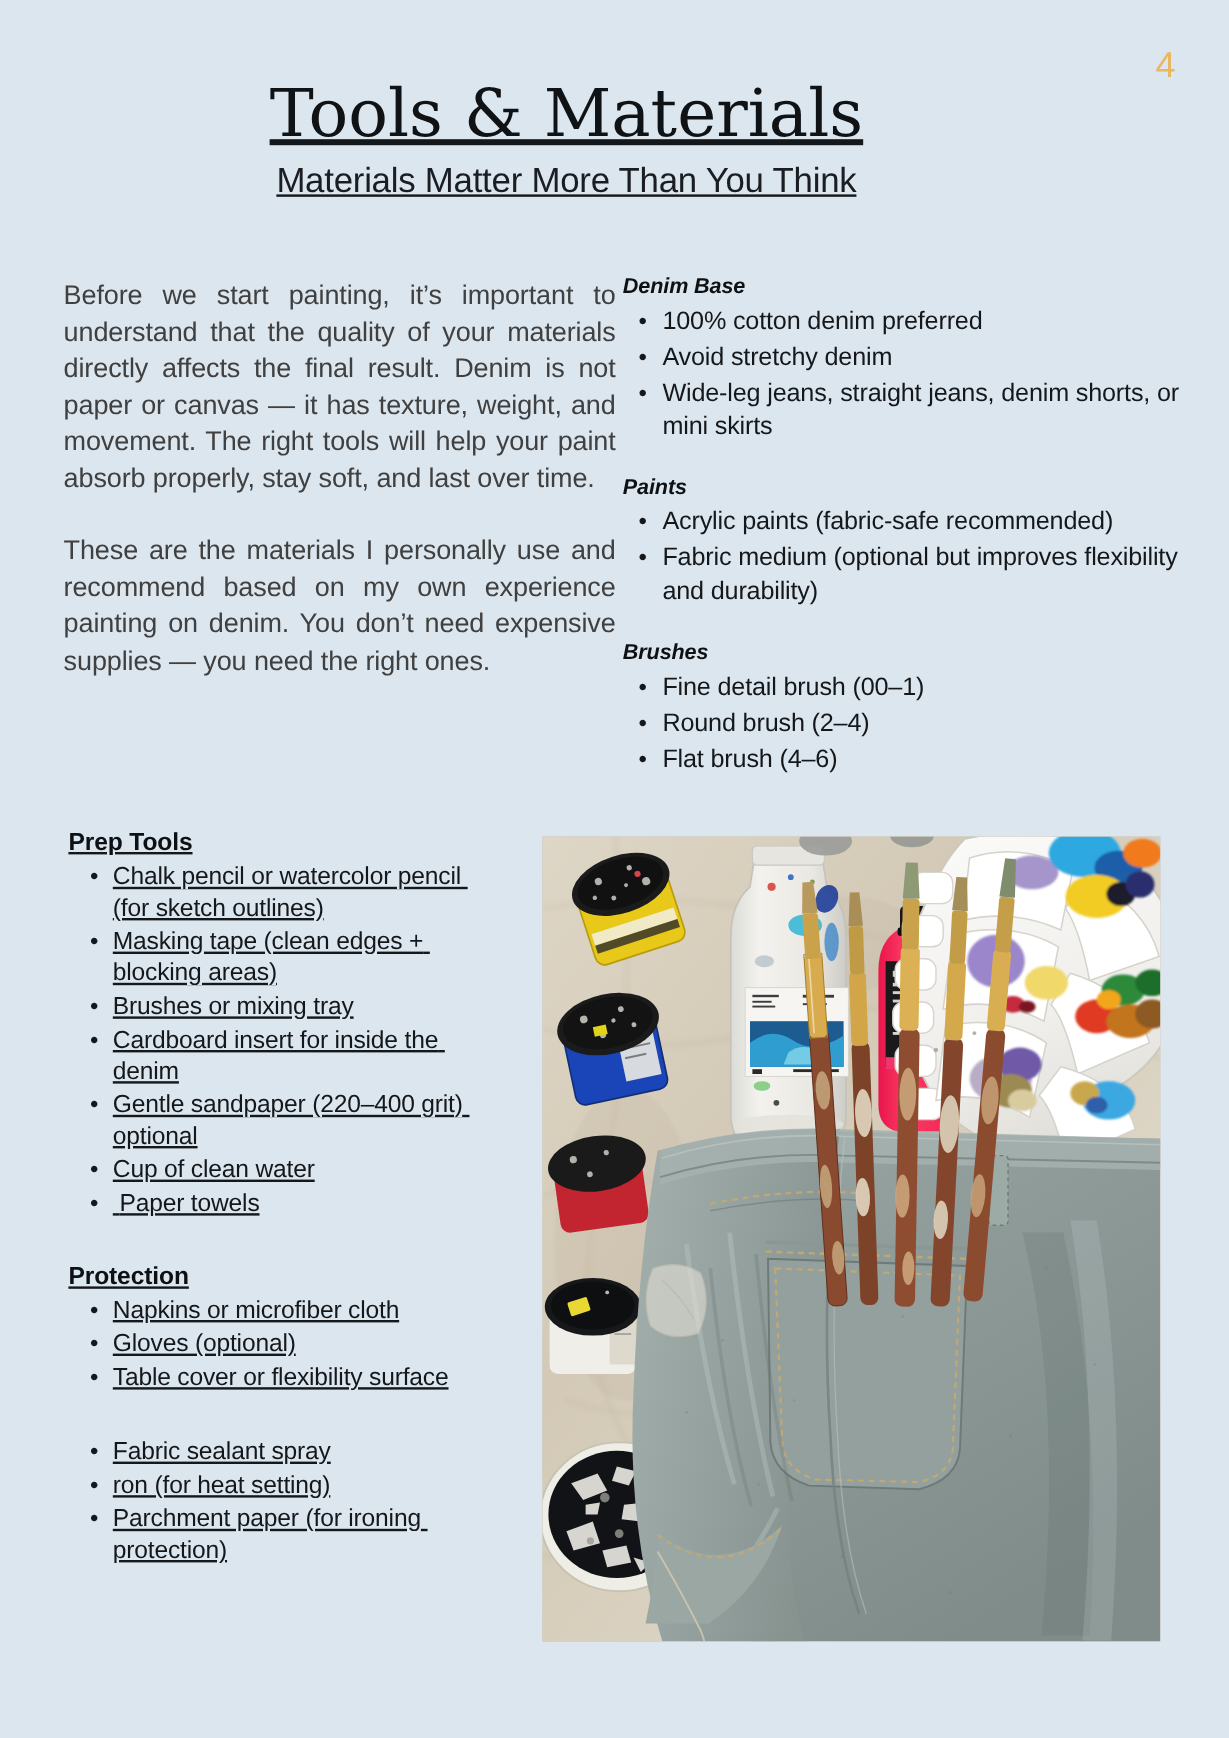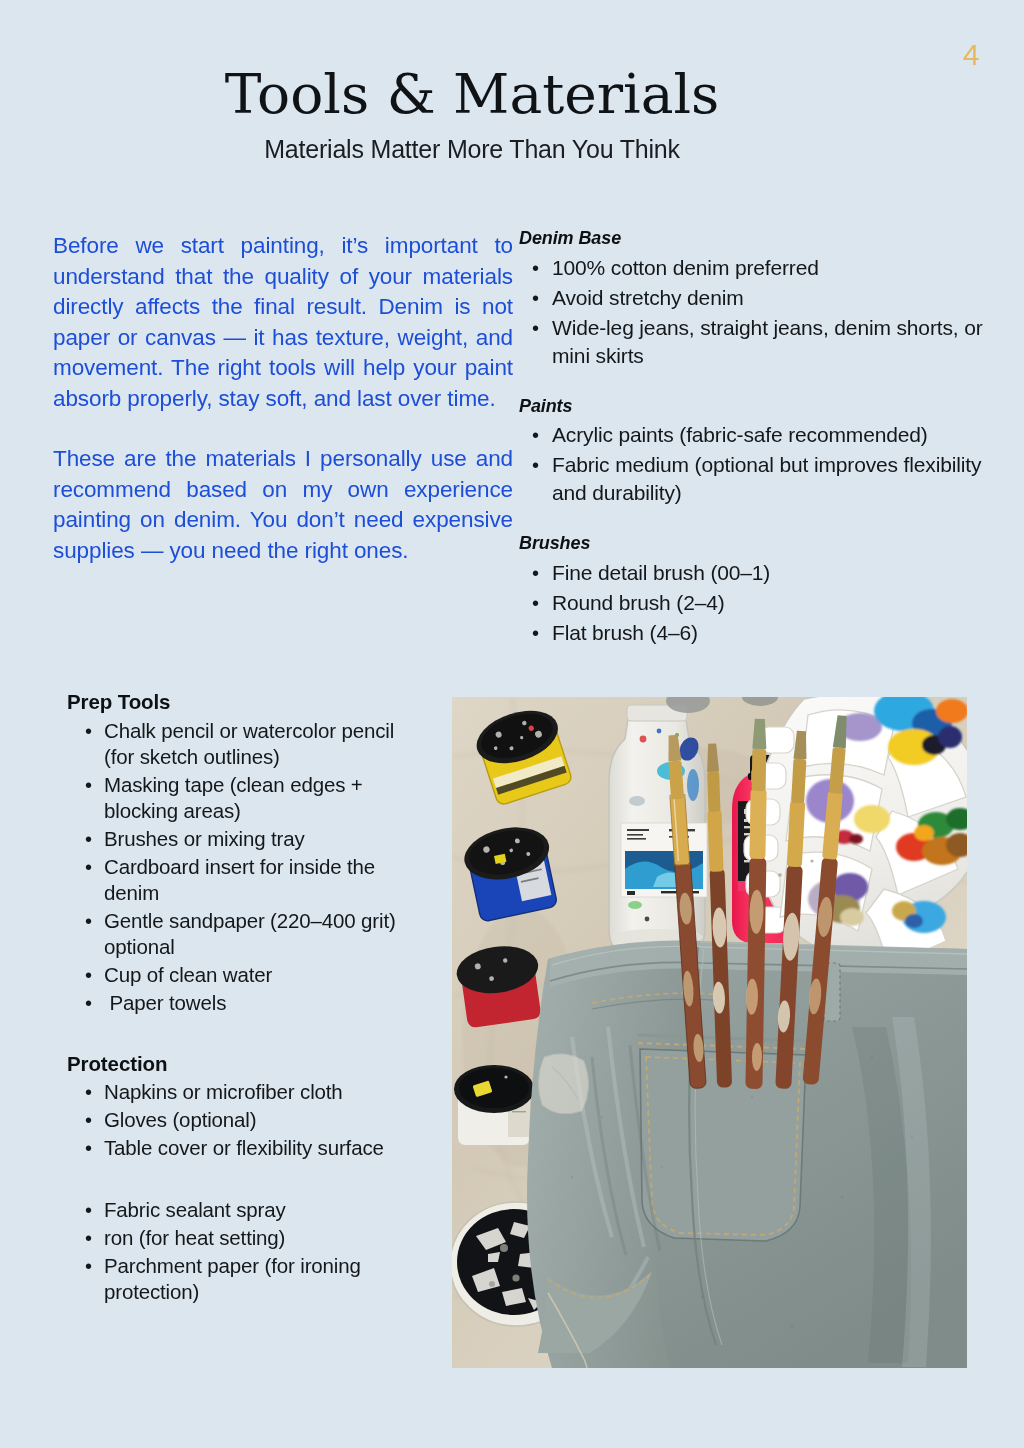--- a/index.html
+++ b/index.html
@@ -32,53 +32,54 @@
     letter-spacing: 0.5px;
   }
 
   
   .header {
     position: absolute;
     top: 66px;
     left: 0;
     width: 944px;
     text-align: center;
+    text-decoration: underline;
   }
   .page-title {
     font-family: "DejaVu Serif", "Liberation Serif", serif;
     font-size: 55px;
     line-height: 1.05;
     font-weight: 400;
     color: #101316;
     letter-spacing: 0px;
     margin: 0;
   }
   .page-subtitle {
-    font-size: 25px;
+    font-size: 29px;
     line-height: 1.2;
     font-weight: 400;
     color: #1a1d21;
     margin: 10px 0 0 0;
     letter-spacing: -0.2px;
   }
 
   
   .intro-col {
     position: absolute;
     left: 53px;
     top: 231px;
     width: 460px;
   }
   .intro-para {
     font-size: 22.5px;
     line-height: 30.5px;
     text-align: justify;
     text-justify: inter-word;
     margin: 0 0 30px 0;
-    color: #1d4ed8;
+    color: #404040;
     letter-spacing: -0.1px;
   }
   .intro-para:last-child { margin-bottom: 0; }
 
   .spec-col {
     position: absolute;
     left: 519px;
     top: 228px;
     width: 470px;
   }
@@ -118,23 +119,24 @@
     left: 13px;
     top: 0;
     font-size: 20px;
     line-height: 28px;
     color: #15181b;
   }
 
   
   .tools-col {
     position: absolute;
-    left: 67px;
+    left: 57px;
     top: 690px;
     width: 360px;
+    text-decoration: underline;
   }
   .tools-col .block { margin-bottom: 36px; }
   .tools-col .block-heading { font-size: 20.5px; margin-bottom: 3px; }
   .tools-col ul.block-list li {
     font-size: 20.5px;
     line-height: 26px;
     padding-left: 37px;
   }
   .tools-col ul.block-list li::before { left: 18px; line-height: 26px; }
 

